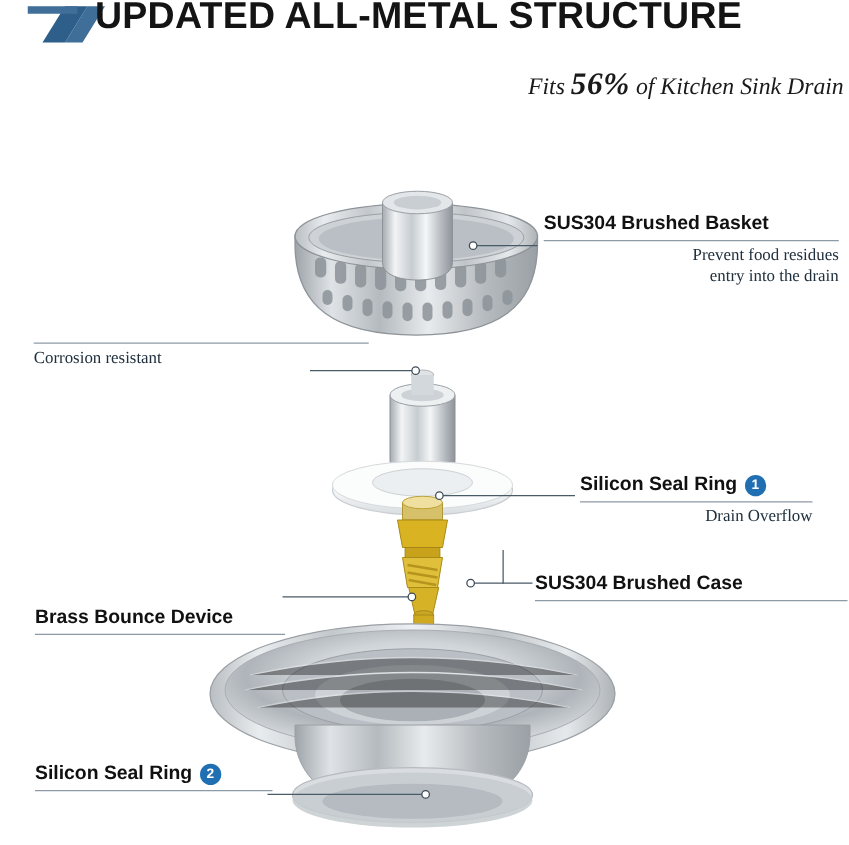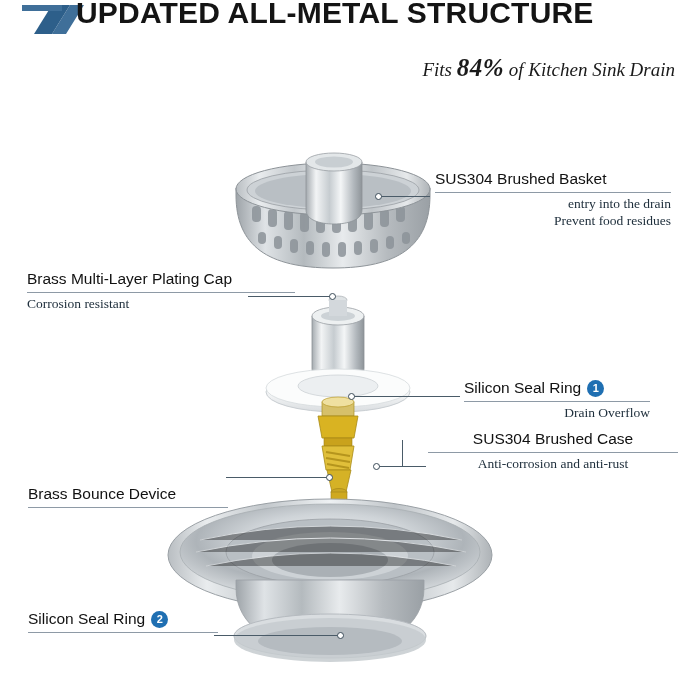--- a/index.html
+++ b/index.html
@@ -58,21 +58,21 @@
     letter-spacing: 0.5px;
   }
 
   
   .callout {
     position: absolute;
     white-space: nowrap;
   }
   .callout .title {
     font-family: "Liberation Sans", sans-serif;
-    font-weight: normal;
+    font-weight: bold;
     font-size: 15.5px;
     color: #111111;
     display: inline-block;
   }
   .callout .rule {
     height: 1px;
     background: #8e9aa6;
     margin: 4px 0 3px 0;
   }
   .callout .desc {
@@ -128,21 +128,21 @@
 <body>
 
 <div class="header">
   <svg class="header-arrow" viewBox="0 0 72 34">
     <polygon points="0,3 62,3 44,32 30,32 48,3" fill="#3f6f99"></polygon>
     <polygon points="30,3 48,3 30,32 12,32" fill="#2d5f8a"></polygon>
     <rect x="0" y="3" width="40" height="6" fill="#3f6f99"></rect>
   </svg>
   <div class="header-title">UPDATED ALL-METAL STRUCTURE</div>
   <div class="header-sub">
-    <span>Fits </span><span class="pct">84%</span><span> of Kitchen Sink Drain</span>
+    <span>Fits </span><span class="pct">56%</span><span> of Kitchen Sink Drain</span>
   </div>
 </div>
 
 <svg class="art" viewBox="0 0 679 676">
   <defs>
     <linearGradient id="steelH" x1="0" y1="0" x2="1" y2="0">
       <stop offset="0%" stop-color="#b9bec2"></stop>
       <stop offset="12%" stop-color="#e9ecee"></stop>
       <stop offset="30%" stop-color="#c3c8cc"></stop>
       <stop offset="50%" stop-color="#eef1f3"></stop>
@@ -293,44 +293,42 @@
 <div class="leader" style="left:226px; top:477px; width:104px;"></div>
 <div class="dot" style="left:326px; top:474px;"></div>
 
 <div class="leader" style="left:214px; top:635px; width:126px;"></div>
 <div class="dot" style="left:337px; top:632px;"></div>
 
 <div class="callout right" style="left:435px; top:170px; width:236px;">
   <div class="title">SUS304 Brushed Basket</div>
   <div class="rule"></div>
   <div class="desc">
+    <div>Prevent food residues</div>
     <div>entry into the drain</div>
-    <div>Prevent food residues</div>
   </div>
 </div>
 
 <div class="callout" style="left:27px; top:270px; width:268px;">
-  <div class="title">Brass Multi-Layer Plating Cap</div>
   <div class="rule"></div>
   <div class="desc">Corrosion resistant</div>
 </div>
 
 <div class="callout right" style="left:464px; top:379px; width:186px;">
   <div style="display:flex; align-items:center; justify-content:flex-start;">
     <span class="title">Silicon Seal Ring</span>
     <span class="badge">1</span>
   </div>
   <div class="rule"></div>
   <div class="desc">Drain Overflow</div>
 </div>
 
-<div class="callout" style="left:428px; top:430px; width:250px;text-align:center;">
+<div class="callout" style="left:428px; top:458px; width:250px;">
   <div class="title">SUS304 Brushed Case</div>
   <div class="rule"></div>
-  <div class="desc">Anti-corrosion and anti-rust</div>
 </div>
 
 <div class="callout" style="left:28px; top:453px; width:200px;margin-top:32px;">
   <div class="title">Brass Bounce Device</div>
   <div class="rule"></div>
 </div>
 
 <div class="callout" style="left:28px; top:610px; width:190px;">
   <div style="display:flex; align-items:center;">
     <span class="title">Silicon Seal Ring</span>

